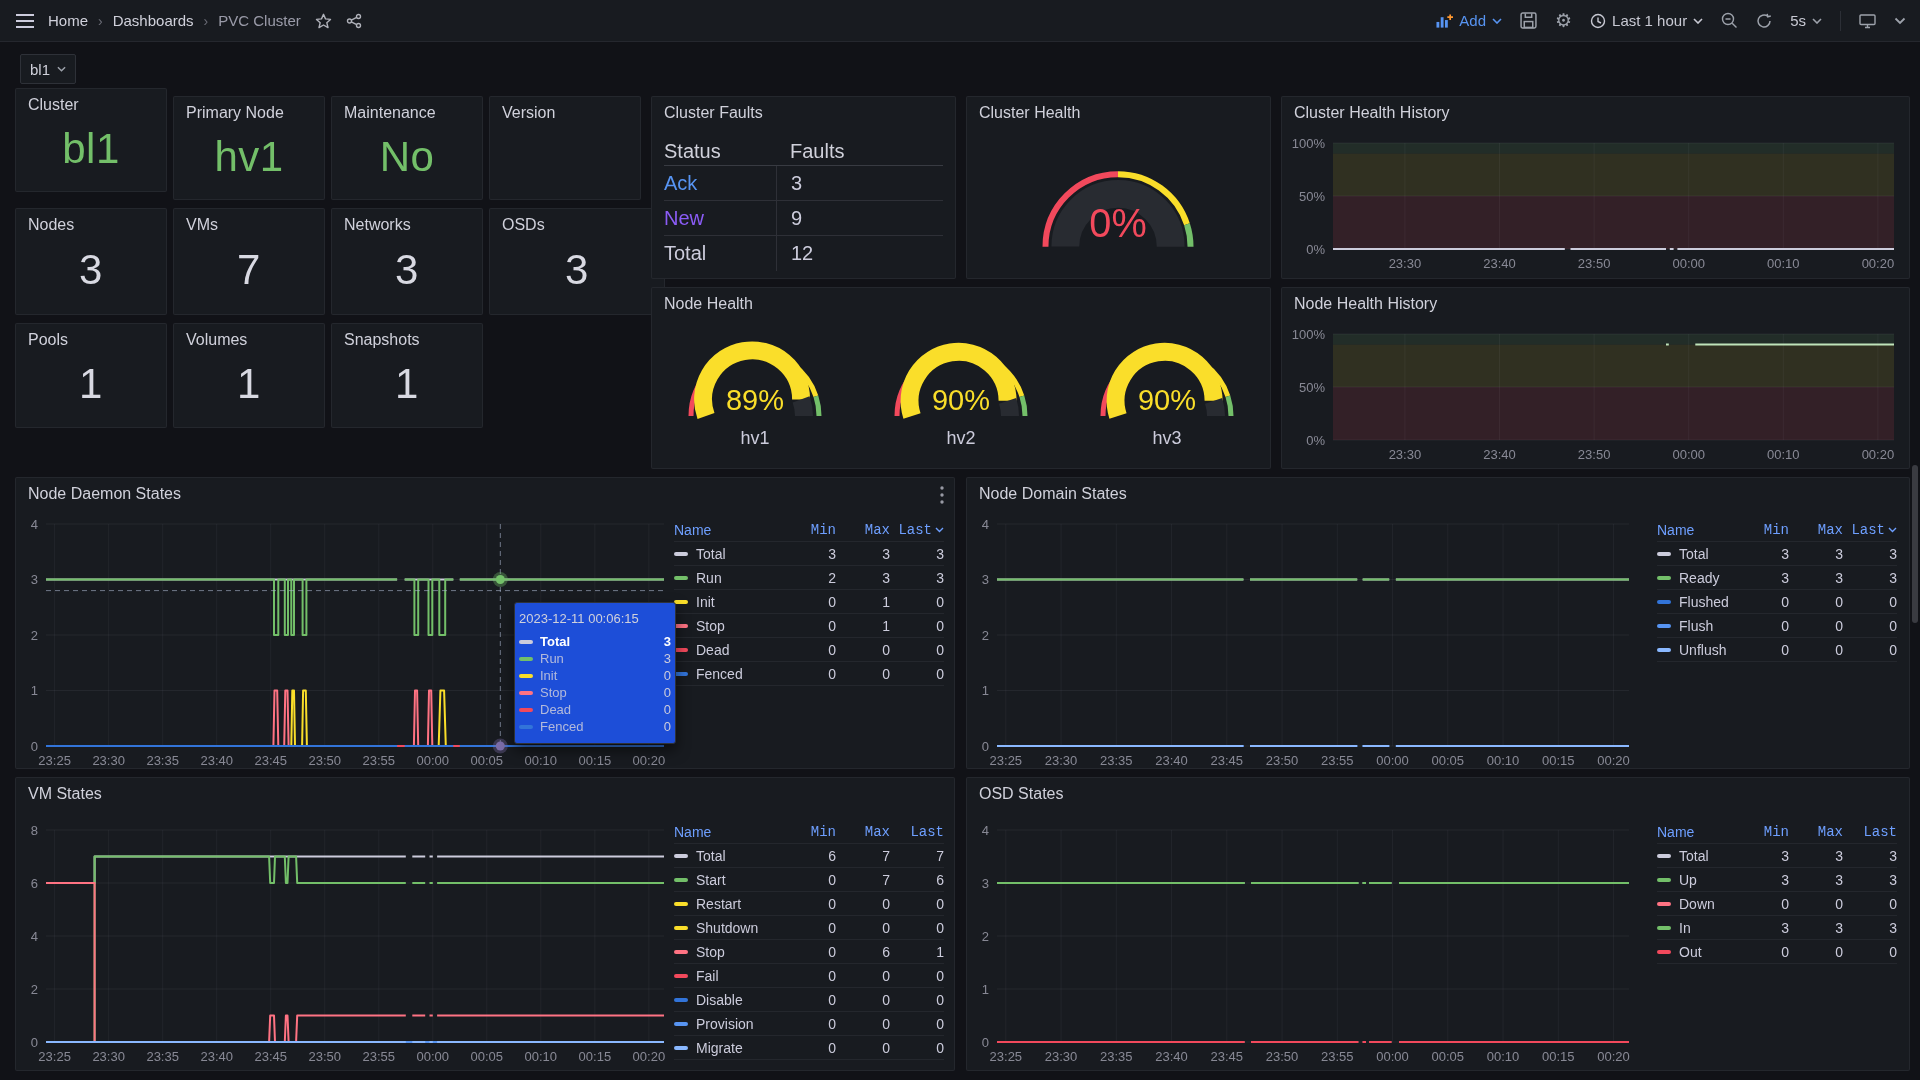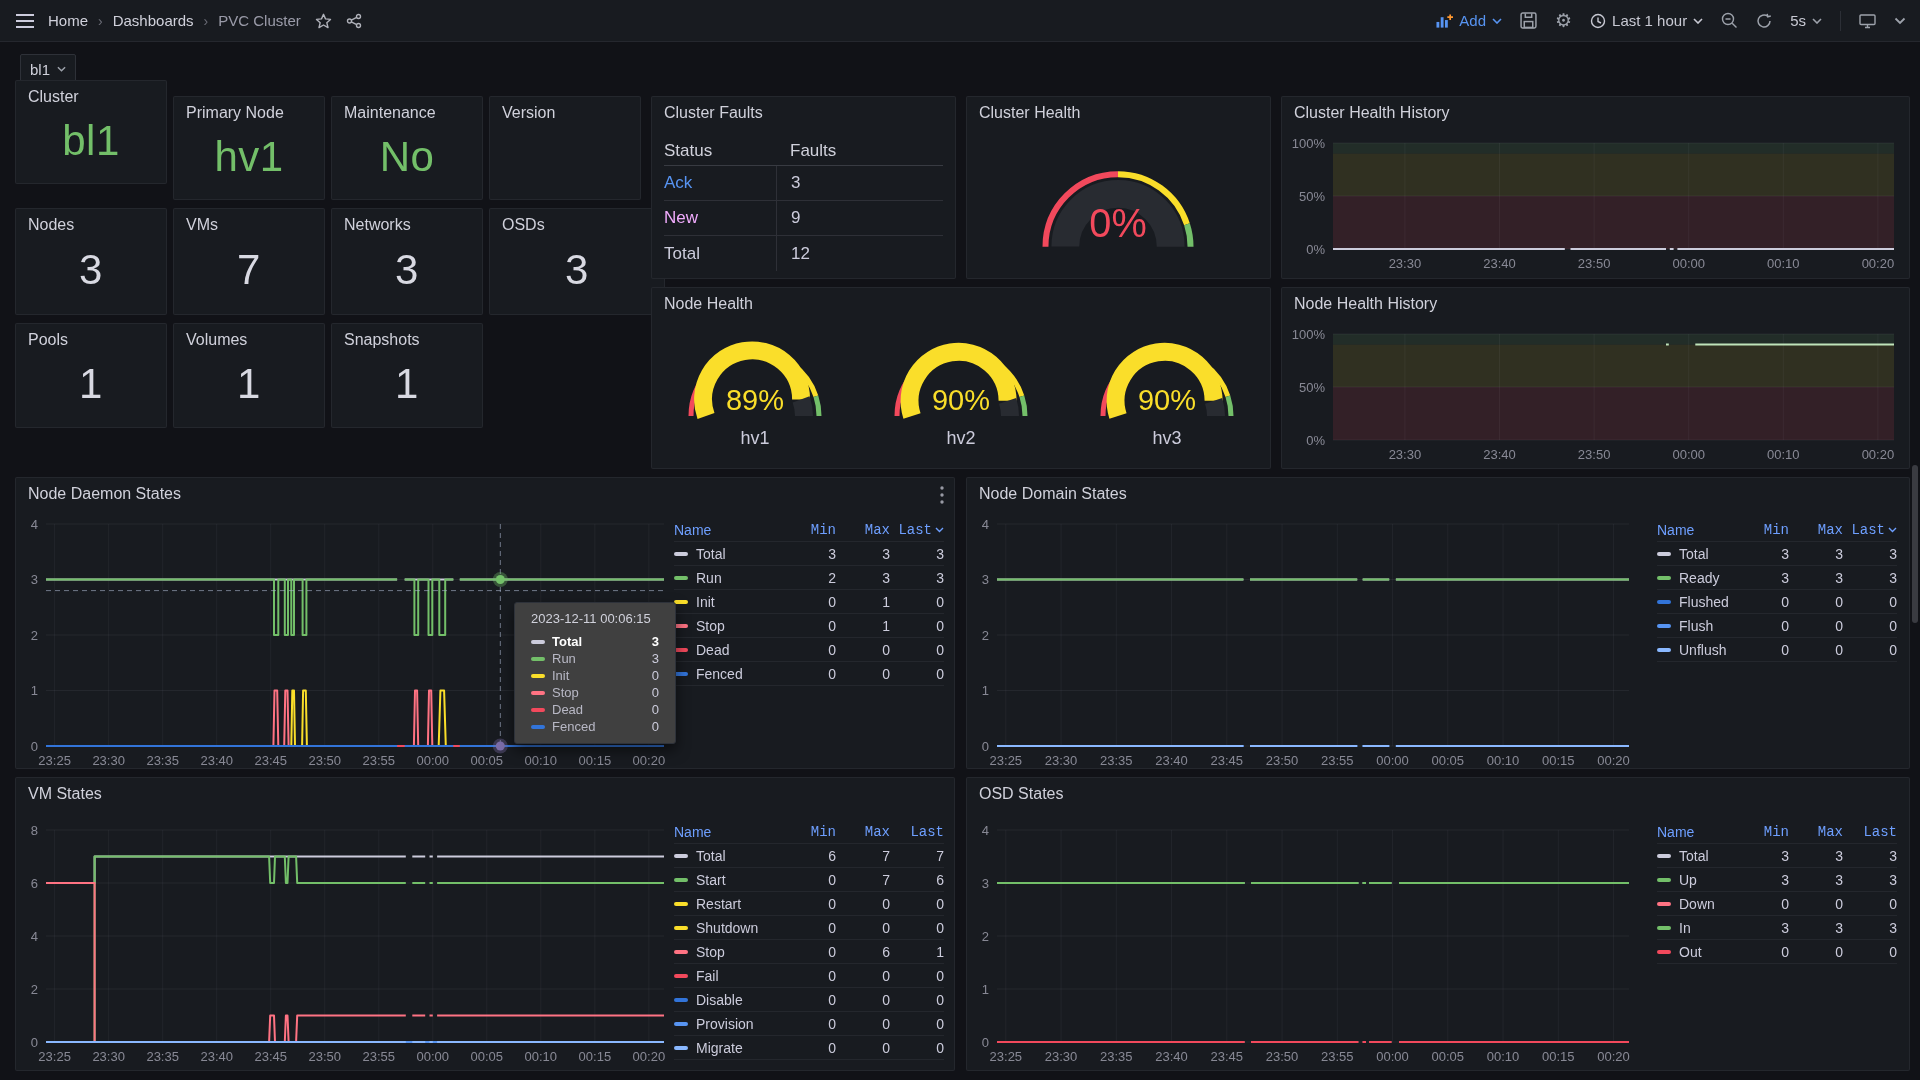--- a/index.html
+++ b/index.html
@@ -49,21 +49,21 @@
   .stat { display:flex; flex-direction:column; }
   .stat-title { padding:7px 12px 0; font-size:16px; font-weight:500; color:#d0d1db; }
   .stat-value {
     flex:1; display:flex; align-items:center; justify-content:center;
     font-size:42px; font-weight:500; padding-bottom:8px; letter-spacing:0.5px;
   }
   .stat-value.green { color:#73bf69; }
   .stat-value.white { color:#d8d9e2; }
   .stat-value.small { font-size:16px; white-space:pre-line; text-align:center; line-height:1.4; letter-spacing:0; }
   
-  .ftable { position:absolute; left:12px; right:12px; top:40px; font-size:17px; }
+  .ftable { position:absolute; left:12px; right:12px; top:40px; font-size:20px; }
   .frow { display:grid; grid-template-columns:112px 1fr; height:35px; align-items:center;
           border-bottom:1px solid rgba(204,204,220,0.12); }
   .frow.head { height:29px; font-weight:500; color:#d0d1db; border-bottom:1px solid rgba(204,204,220,0.18); }
   .fcell2 { padding-left:14px; height:100%; display:flex; align-items:center; }
   .frow:not(.head) .fcell2 { border-left:1px solid rgba(204,204,220,0.12); }
   .frow:last-child { border-bottom:none; }
   
   .gauge-center { position:absolute; inset:32px 0 0 0; display:flex; align-items:flex-start; justify-content:center; }
   .gauges-row { position:absolute; inset:34px 0 0 0; display:flex; justify-content:space-around; align-items:flex-start; }
   .gauge-block { display:flex; flex-direction:column; align-items:center; }
@@ -75,22 +75,22 @@
   .legend { position:absolute; font-size:14px; }
   .lrow { display:flex; align-items:center; height:24px; border-bottom:1px solid rgba(204,204,220,0.07); }
   .lrow .name { flex:1; display:flex; align-items:center; gap:8px; color:#ccccdc; cursor:pointer;text-align:right; }
   .lrow .num { width:54px; text-align:right; color:#ccccdc; }
   .lhead .name, .lhead .num { color:#6e9fff; font-weight:500; cursor:pointer; }
   .lhead .num { display:flex; justify-content:flex-end; align-items:center; gap:3px;font-family:Liberation Mono, monospace; }
   .swatch { width:14px; height:4px; border-radius:2px; display:inline-block; }
   
   .ctooltip {
     position:absolute; left:498px; top:124px; width:162px; z-index:9;
-    background:#404040; border:1px solid #2e323a; border-radius:3px;
-    box-shadow:0 6px 14px rgba(0,0,0,0.55); padding:8px 16px; font-size:13px;
+    background:#1d4ed8; border:1px solid #2e323a; border-radius:3px;
+    box-shadow:0 6px 14px rgba(0,0,0,0.55); padding:8px 4px; font-size:13px;
   }
   .tt-time { color:#d0d1db; margin-bottom:7px; white-space:nowrap; }
   .tt-row { display:flex; align-items:center; gap:7px; height:17px; color:rgba(204,204,220,0.85); }
   .tt-row .tt-val { margin-left:auto; color:#ccccdc; }
   .tt-row.bold, .tt-row.bold .tt-val { color:#ffffff; font-weight:bold; }
   .scroll-thumb { position:absolute; right:2px; top:465px; width:6px; height:158px;
     background:rgba(204,204,220,0.22); border-radius:3px; }
 </style>
 </head>
 <body>
@@ -189,21 +189,21 @@
   </div>
 </div>
 
 <div class="varbox">
   <span>bl1</span>
   <svg width="9" height="6" viewBox="0 0 10 6">
       <path d="M1 1l4 4 4-4" fill="none" stroke="#9da2ab" stroke-width="1.6"></path>
     </svg>
 </div>
 
-<div class="panel stat" style="left:15px;top:80px;width:152px;height:104px">
+<div class="panel stat" style="left:15px;top:88px;width:152px;height:104px">
   <div class="stat-title">Cluster</div>
   <div class="stat-value green">bl1</div>
 </div>
 <div class="panel stat" style="left:173px;top:96px;width:152px;height:104px">
   <div class="stat-title">Primary Node</div>
   <div class="stat-value green">hv1</div>
 </div>
 <div class="panel stat" style="left:331px;top:96px;width:152px;height:104px">
   <div class="stat-title">Maintenance</div>
   <div class="stat-value green">No</div>
@@ -245,21 +245,21 @@
   <div class="ftable">
     <div class="frow head">
       <div>Status</div>
       <div class="fcell2">Faults</div>
     </div>
     <div class="frow">
       <div style="color:#5794f2">Ack</div>
       <div class="fcell2">3</div>
     </div>
     <div class="frow">
-      <div style="color:#f0abfc">New</div>
+      <div style="color:#8b5cf6">New</div>
       <div class="fcell2">9</div>
     </div>
     <div class="frow">
       <div style="color:#ccccdc">Total</div>
       <div class="fcell2">12</div>
     </div>
   </div>
 </div>
 
 <div class="panel" style="left:966px;top:96px;width:305px;height:183px">

